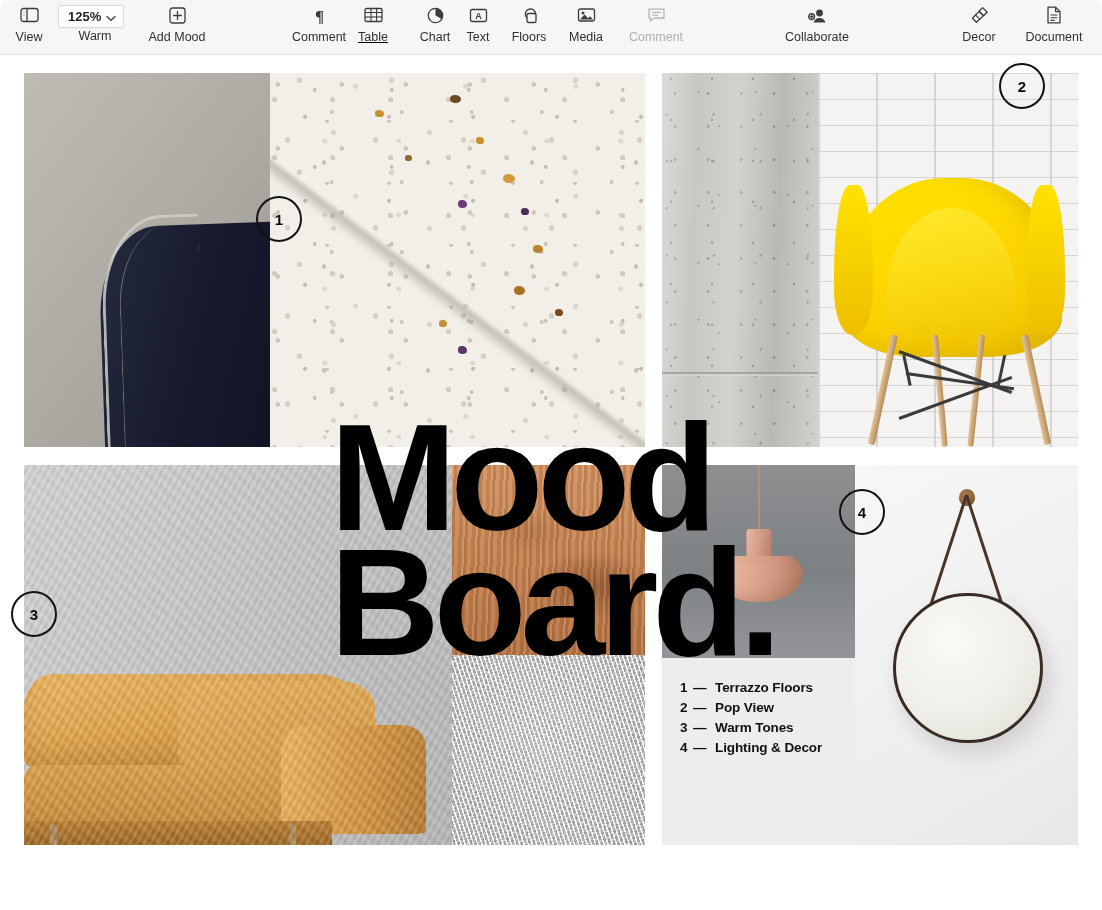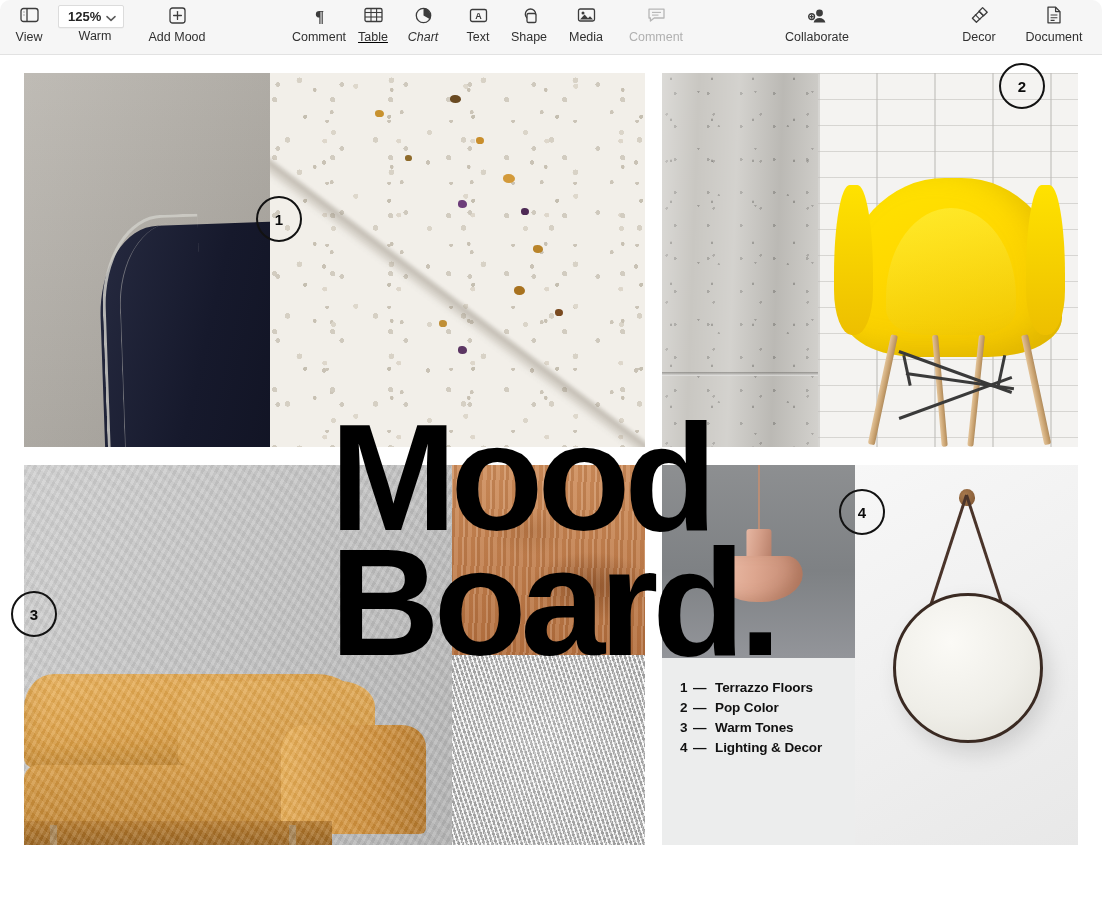--- a/index.html
+++ b/index.html
@@ -515,21 +515,21 @@
             <rect x="1" y="1.5" width="17" height="13" rx="1.6" fill="none" stroke="currentColor" stroke-width="1.3"></rect>
             <line x1="1" y1="5.5" x2="18" y2="5.5" stroke="currentColor" stroke-width="1.1"></line>
             <line x1="1" y1="10" x2="18" y2="10" stroke="currentColor" stroke-width="1.1"></line>
             <line x1="7" y1="1.5" x2="7" y2="14.5" stroke="currentColor" stroke-width="1.1"></line>
             <line x1="12.6" y1="1.5" x2="12.6" y2="14.5" stroke="currentColor" stroke-width="1.1"></line>
           </svg>
       </span>
       <span class="tb-lbl">Table</span>
     </div>
 
-    <div class="tb-item" style="left:400px;width:46px;font-style:italic;">
+    <div class="tb-item" style="left:412px;width:46px;">
       <span class="tb-ico">
         <svg width="17" height="17" viewBox="0 0 17 17">
             <circle cx="8.5" cy="8.5" r="7.2" fill="none" stroke="currentColor" stroke-width="1.3"></circle>
             <path d="M8.5 8.5 L8.5 1.3 A7.2 7.2 0 0 1 14.6 11.9 Z" fill="currentColor"></path>
           </svg>
       </span>
       <span class="tb-lbl">Chart</span>
     </div>
 
     <div class="tb-item" style="left:458px;width:40px;">
@@ -542,21 +542,21 @@
       <span class="tb-lbl">Text</span>
     </div>
 
     <div class="tb-item" style="left:505px;width:48px;">
       <span class="tb-ico">
         <svg width="19" height="17" viewBox="0 0 19 17">
             <path d="M10.5 2 A5.2 5.2 0 1 0 10.5 12.4 A5.2 5.2 0 1 0 10.5 2" fill="none" stroke="currentColor" stroke-width="1.3"></path>
             <rect x="7" y="6.5" width="9" height="9" rx="1.6" fill="#f6f6f6" stroke="currentColor" stroke-width="1.3"></rect>
           </svg>
       </span>
-      <span class="tb-lbl">Shape</span>
+      <span class="tb-lbl">Floors</span>
     </div>
 
     <div class="tb-item" style="left:562px;width:48px;">
       <span class="tb-ico">
         <svg width="19" height="16" viewBox="0 0 19 16">
             <rect x="1.5" y="2" width="16" height="12" rx="1.8" fill="none" stroke="currentColor" stroke-width="1.3"></rect>
             <circle cx="6" cy="6" r="1.5" fill="currentColor"></circle>
             <path d="M3 12.6 L7.6 7.6 L11 11.2 L13 9.2 L16 12.6 Z" fill="currentColor"></path>
           </svg>
       </span>
@@ -679,21 +679,21 @@
       </div>
       <div class="legend" style="top:215px;">
         <div class="legend-row">
           <span class="legend-num">1</span>
           <span class="legend-dash">—</span>
           <span>Terrazzo Floors</span>
         </div>
         <div class="legend-row">
           <span class="legend-num">2</span>
           <span class="legend-dash">—</span>
-          <span>Pop Color</span>
+          <span>Pop View</span>
         </div>
         <div class="legend-row">
           <span class="legend-num">3</span>
           <span class="legend-dash">—</span>
           <span>Warm Tones</span>
         </div>
         <div class="legend-row">
           <span class="legend-num">4</span>
           <span class="legend-dash">—</span>
           <span>Lighting &amp; Decor</span>

